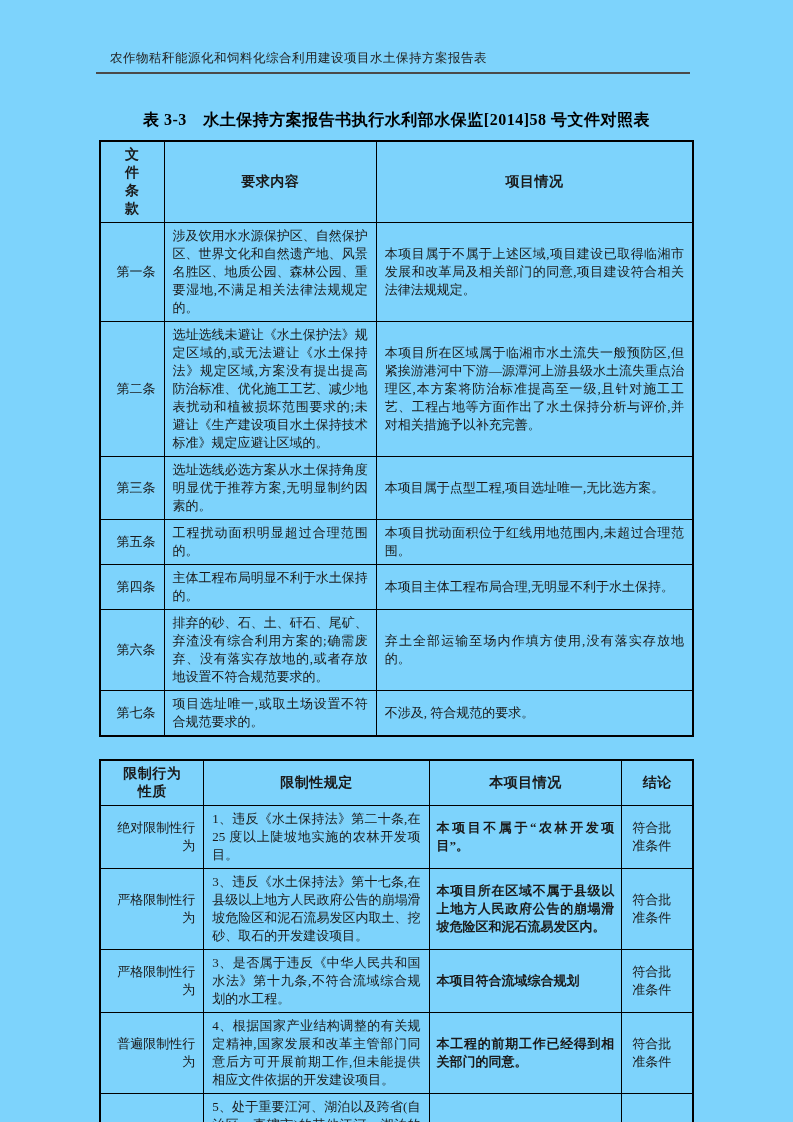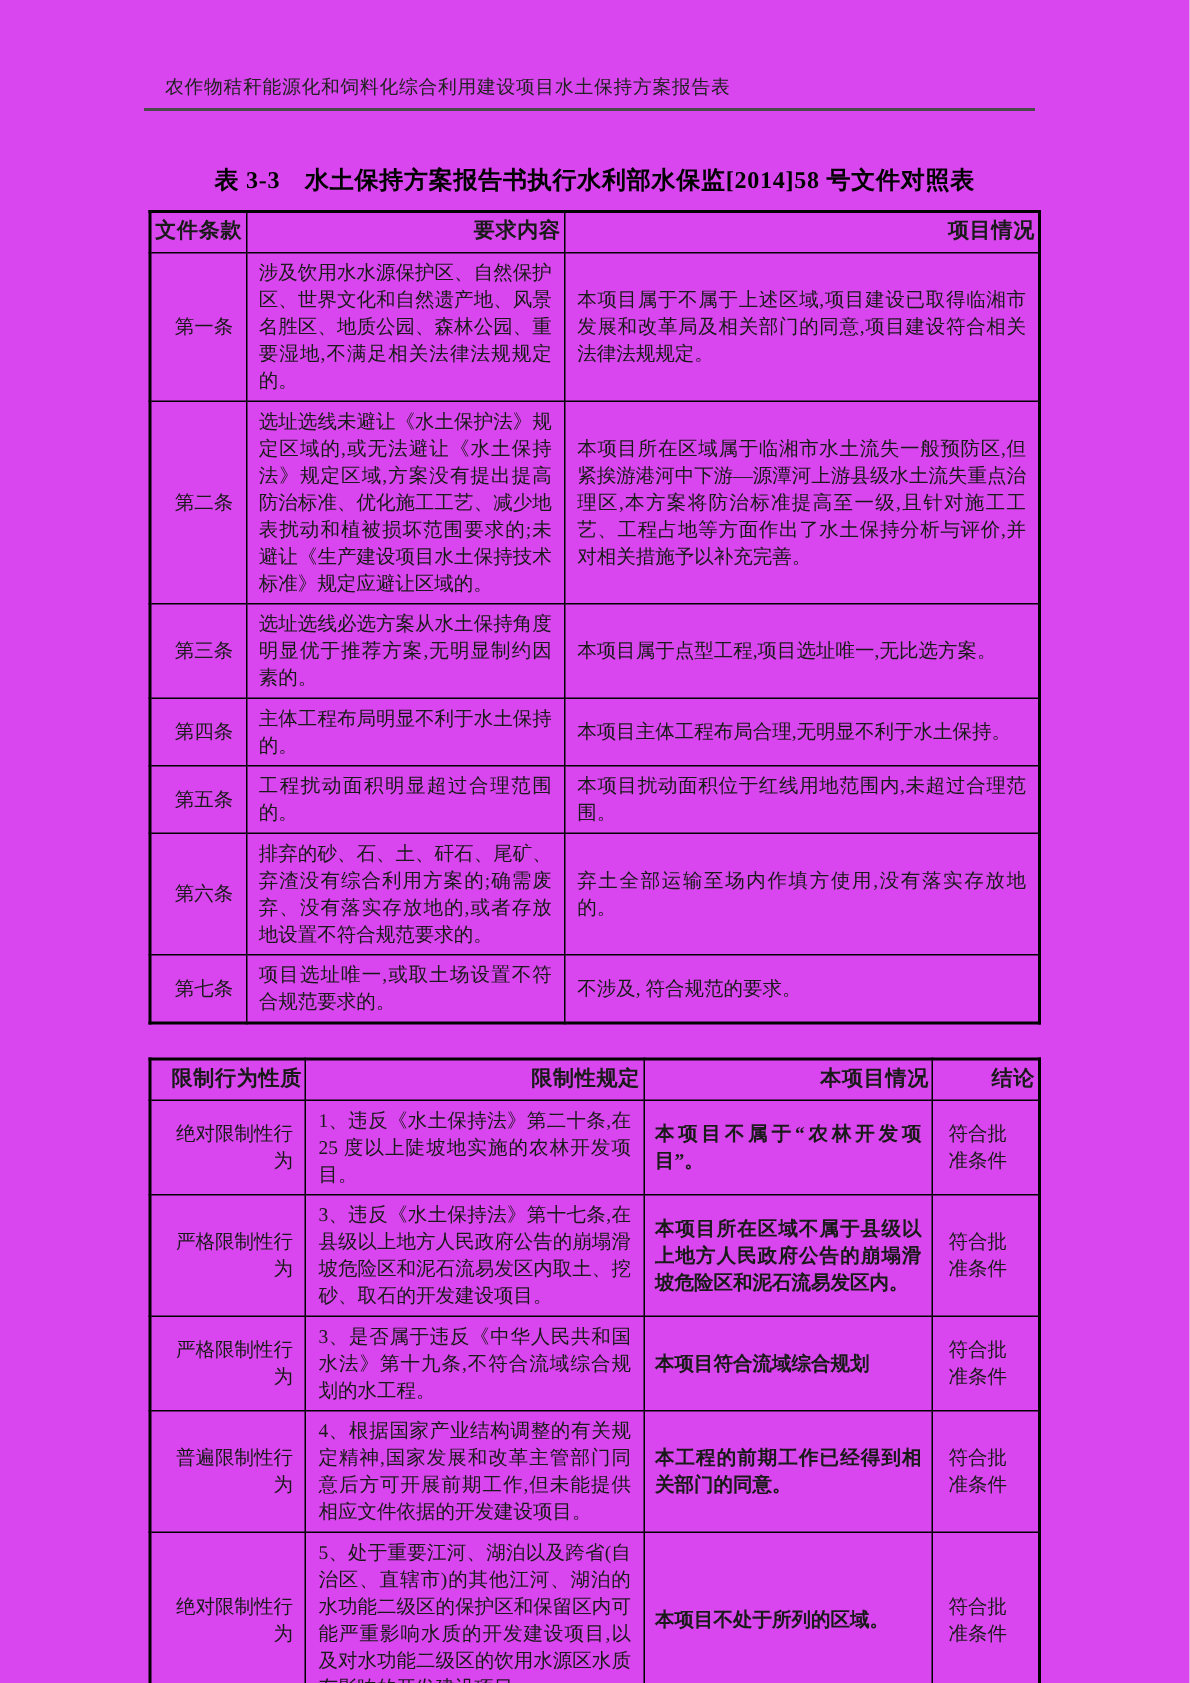--- a/index.html
+++ b/index.html
@@ -7,21 +7,21 @@
   body {
     font-family: "Liberation Serif", "DejaVu Serif", serif;
     color: #1a1a1a;
     -webkit-font-smoothing: antialiased;
   }
   .page {
     position: relative;
     width: 793px;
     height: 1122px;
     margin: 0 auto;
-    background: #d946ef;
+    background: #7dd3fc;
     overflow: hidden;
   }
   .doc-header {
     margin: 50px 103px 0 96px;
     padding: 0 0 5px 14px;
     border-bottom: 2px solid #4a4a4a;
     font-size: 12.5px;
     letter-spacing: 0.5px;
     color: #222;
   }
@@ -48,22 +48,22 @@
   }
   .tbl th, .tbl td {
     border: 1px solid #000;
     vertical-align: middle;
     font-size: 13px;
     line-height: 18px;
   }
   .tbl th {
     font-weight: bold;
     font-size: 14px;
-    text-align: right;
-    padding: 4px 2px;
+    text-align: center;
+    padding: 4px 18px;
     letter-spacing: 0.5px;
   }
   .tbl td {
     padding: 4px 8px;
     text-align: justify;
   }
   .tbl td.c0 {
     text-align: right;
     padding: 4px 8px;
   }
@@ -107,28 +107,28 @@
             <td class="c0">第二条</td>
             <td class="c1">选址选线未避让《水土保护法》规定区域的,或无法避让《水土保持法》规定区域,方案没有提出提高防治标准、优化施工工艺、减少地表扰动和植被损坏范围要求的;未避让《生产建设项目水土保持技术标准》规定应避让区域的。</td>
             <td class="c2">本项目所在区域属于临湘市水土流失一般预防区,但紧挨游港河中下游—源潭河上游县级水土流失重点治理区,本方案将防治标准提高至一级,且针对施工工艺、工程占地等方面作出了水土保持分析与评价,并对相关措施予以补充完善。</td>
           </tr>
           <tr>
             <td class="c0">第三条</td>
             <td class="c1">选址选线必选方案从水土保持角度明显优于推荐方案,无明显制约因素的。</td>
             <td class="c2">本项目属于点型工程,项目选址唯一,无比选方案。</td>
           </tr>
           <tr>
+            <td class="c0">第五条</td>
+            <td class="c1">工程扰动面积明显超过合理范围的。</td>
+            <td class="c2">本项目扰动面积位于红线用地范围内,未超过合理范围。</td>
+          </tr>
+          <tr>
             <td class="c0">第四条</td>
             <td class="c1">主体工程布局明显不利于水土保持的。</td>
             <td class="c2">本项目主体工程布局合理,无明显不利于水土保持。</td>
-          </tr>
-          <tr>
-            <td class="c0">第五条</td>
-            <td class="c1">工程扰动面积明显超过合理范围的。</td>
-            <td class="c2">本项目扰动面积位于红线用地范围内,未超过合理范围。</td>
           </tr>
           <tr>
             <td class="c0">第六条</td>
             <td class="c1">排弃的砂、石、土、矸石、尾矿、弃渣没有综合利用方案的;确需废弃、没有落实存放地的,或者存放地设置不符合规范要求的。</td>
             <td class="c2">弃土全部运输至场内作填方使用,没有落实存放地的。</td>
           </tr>
           <tr>
             <td class="c0">第七条</td>
             <td class="c1">项目选址唯一,或取土场设置不符合规范要求的。</td>
             <td class="c2">不涉及, 符合规范的要求。</td>

